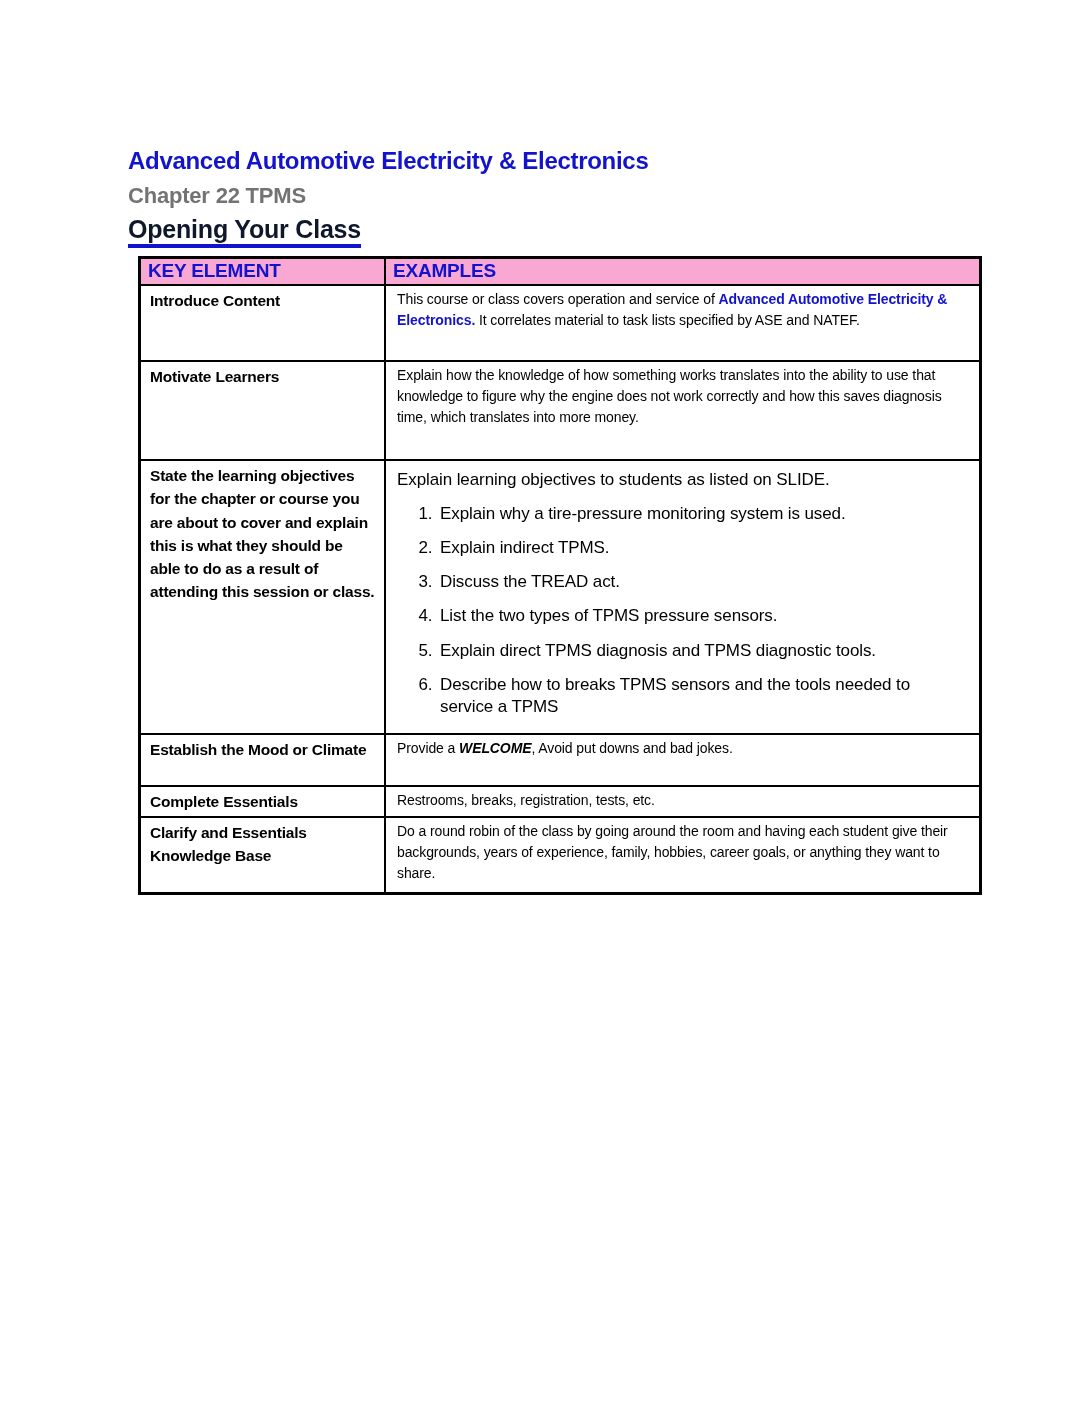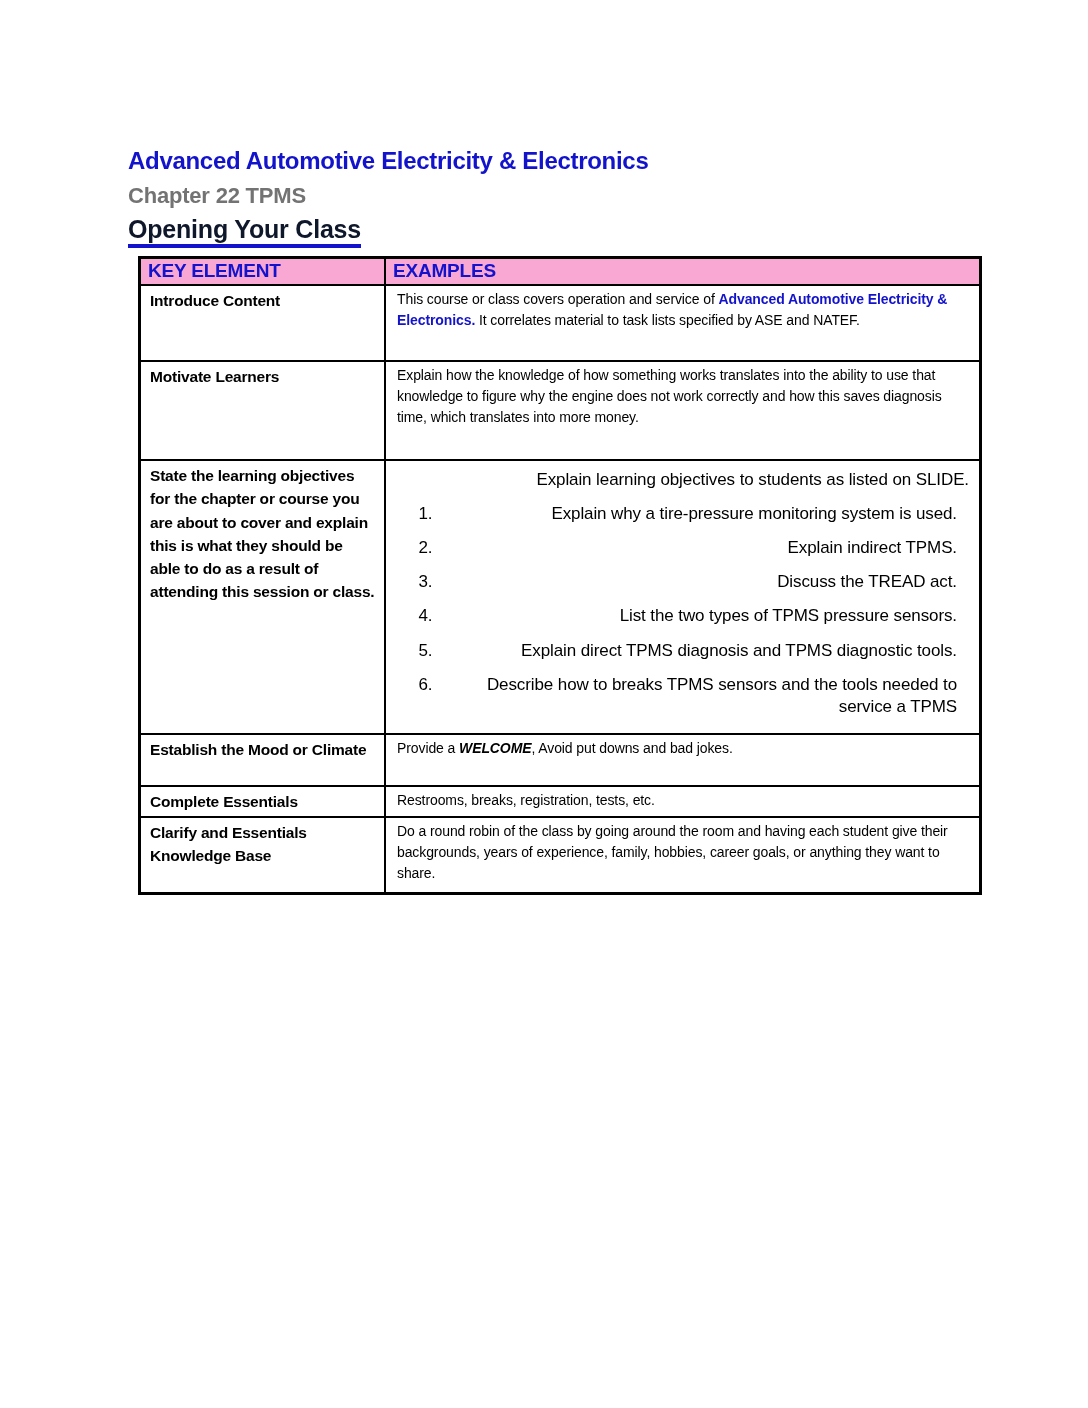--- a/index.html
+++ b/index.html
@@ -83,21 +83,20 @@
   td.example-cell {
     font-size: 14px;
     line-height: 1.5;
     padding: 3px 10px 3px 11px;
     letter-spacing: -0.1px;
   }
   td.example-cell.big {
     font-size: 17px;
     line-height: 1.3;
     padding-top: 8px;
-    text-align: right;
   }
   td.example-cell.big p {
     margin: 0 0 2px 0;
   }
   td.example-cell.big ol {
     margin: 12px;
     padding-left: 28px;
   }
   td.example-cell.big li {
     margin-top: 12px;

